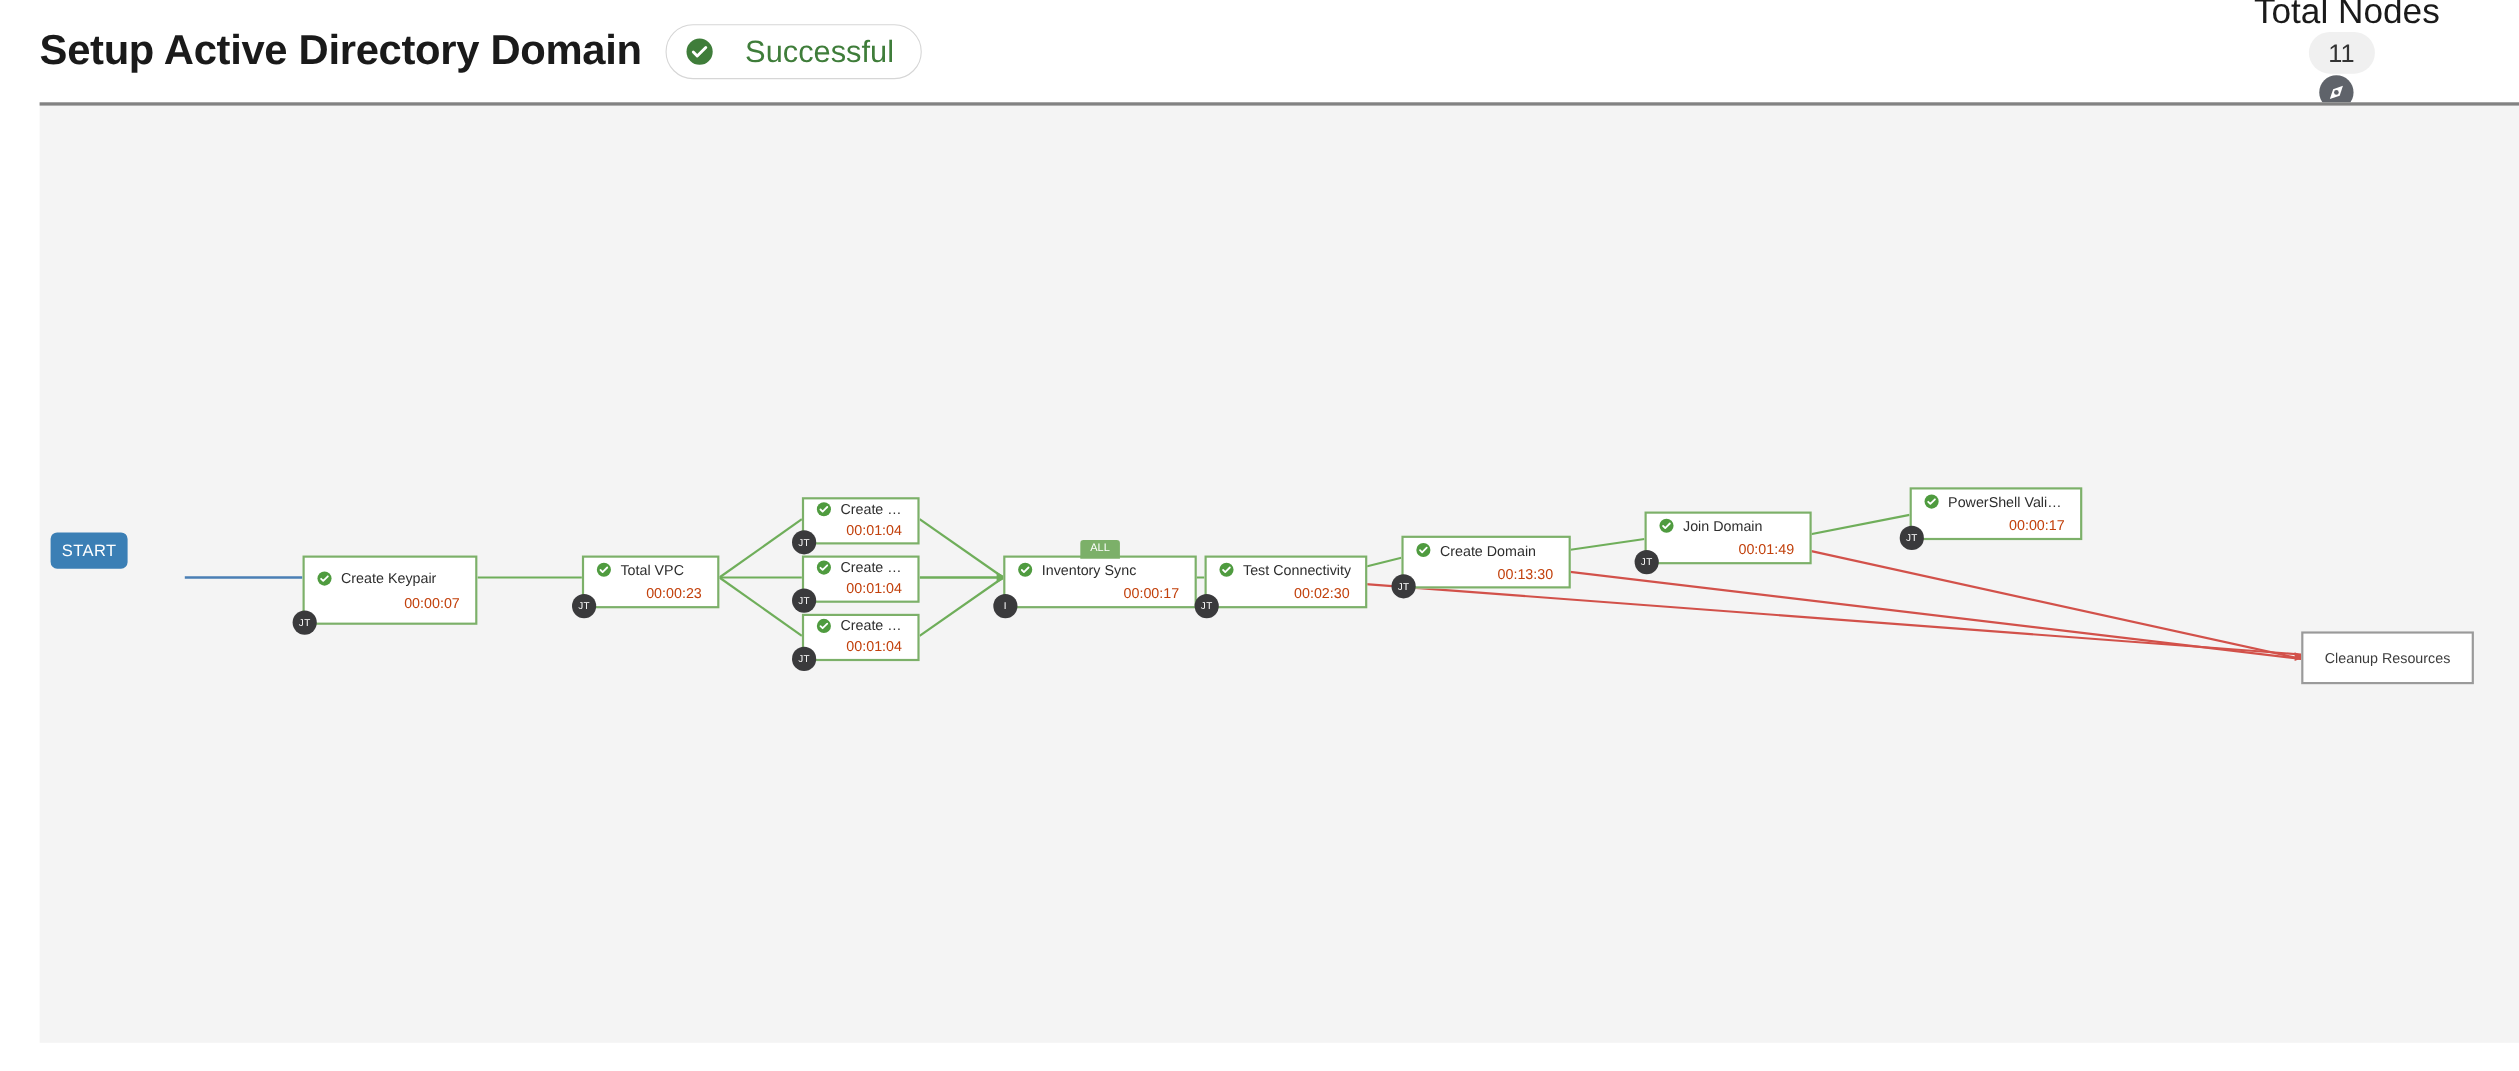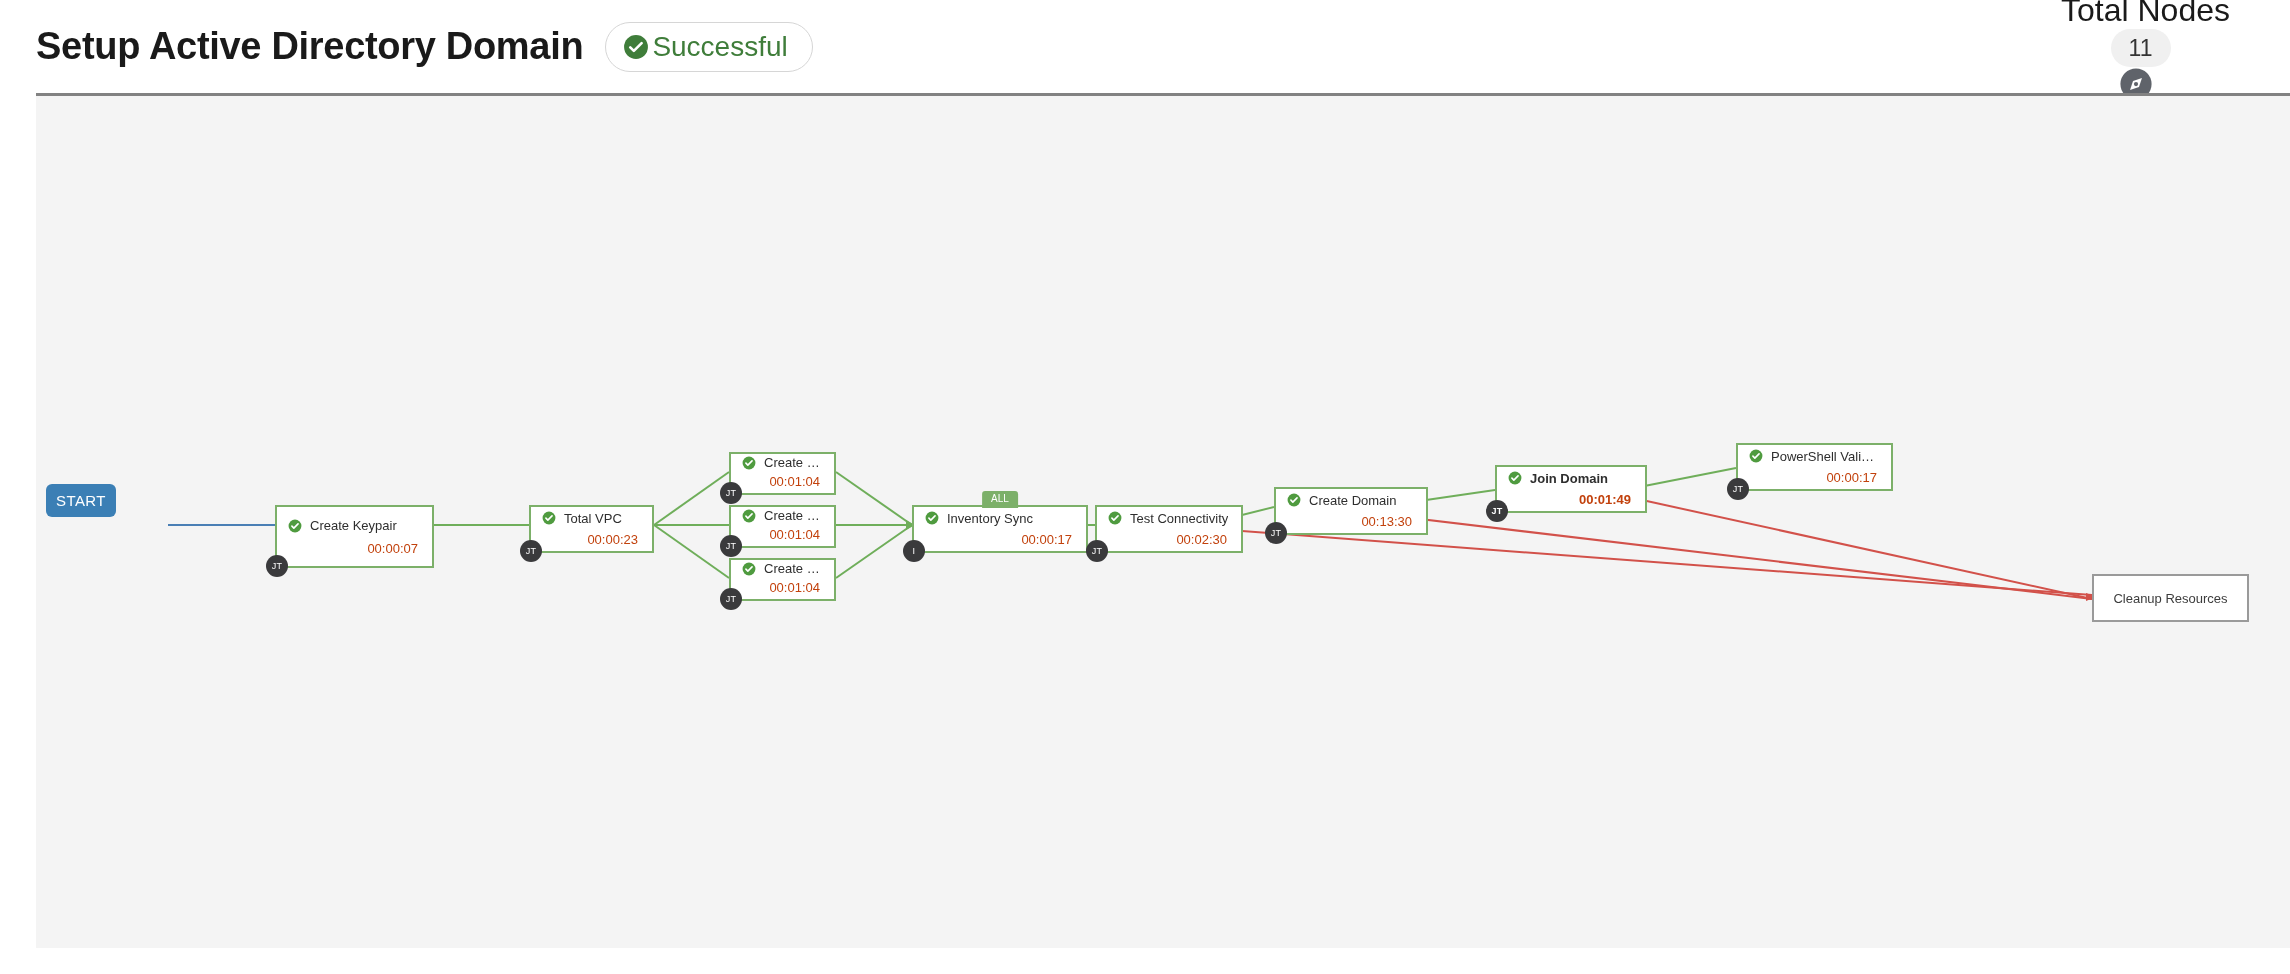--- a/index.html
+++ b/index.html
@@ -12,39 +12,39 @@
     overflow: hidden;
   }
 
   
   .header {
     position: relative;
     height: 93px;
     width: 2290px;
     display: flex;
     align-items: center;
-    padding: 0 40px 0 36px;
+    padding: 0 52px 0 36px;
     background: #ffffff;
   }
   .header-left {
     display: flex;
     align-items: center;
     gap: 22px;
   }
   .page-title {
     font-size: 38px;
     font-weight: bold;
     color: #1a1a1a;
     letter-spacing: -0.3px;
     white-space: nowrap;
   }
   .status-pill {
     display: inline-flex;
     align-items: center;
-    gap: 3px;
+    gap: 28px;
     border: 1px solid #d6d6d6;
     border-radius: 26px;
     padding: 8px 24px 8px 17px;
     background: #ffffff;
   }
   .status-pill .check-circle {
     width: 26px; height: 26px;
     flex: 0 0 26px;
     display: block;
   }
@@ -360,21 +360,21 @@
       <svg class="node-check" viewBox="0 0 24 24">
         <circle cx="12" cy="12" r="11" fill="#4f9b3f"></circle>
         <path d="M6.7 12.3l3.3 3.3 7.2-7.2" fill="none" stroke="#ffffff" stroke-width="2.8" stroke-linecap="round" stroke-linejoin="round"></path>
       </svg>
       <span class="node-title">Create Domain</span>
     </div>
     <div class="node-duration">00:13:30</div>
     <div class="node-badge">JT</div>
   </div>
 
-  <div class="node" style="left:1459px; top:369px; width:152px; height:48px;font-weight:bold;">
+  <div class="node" style="left:1459px; top:369px; width:152px; height:48px;">
     <div class="node-title-row">
       <svg class="node-check" viewBox="0 0 24 24">
         <circle cx="12" cy="12" r="11" fill="#4f9b3f"></circle>
         <path d="M6.7 12.3l3.3 3.3 7.2-7.2" fill="none" stroke="#ffffff" stroke-width="2.8" stroke-linecap="round" stroke-linejoin="round"></path>
       </svg>
       <span class="node-title">Join Domain</span>
     </div>
     <div class="node-duration">00:01:49</div>
     <div class="node-badge">JT</div>
   </div>

